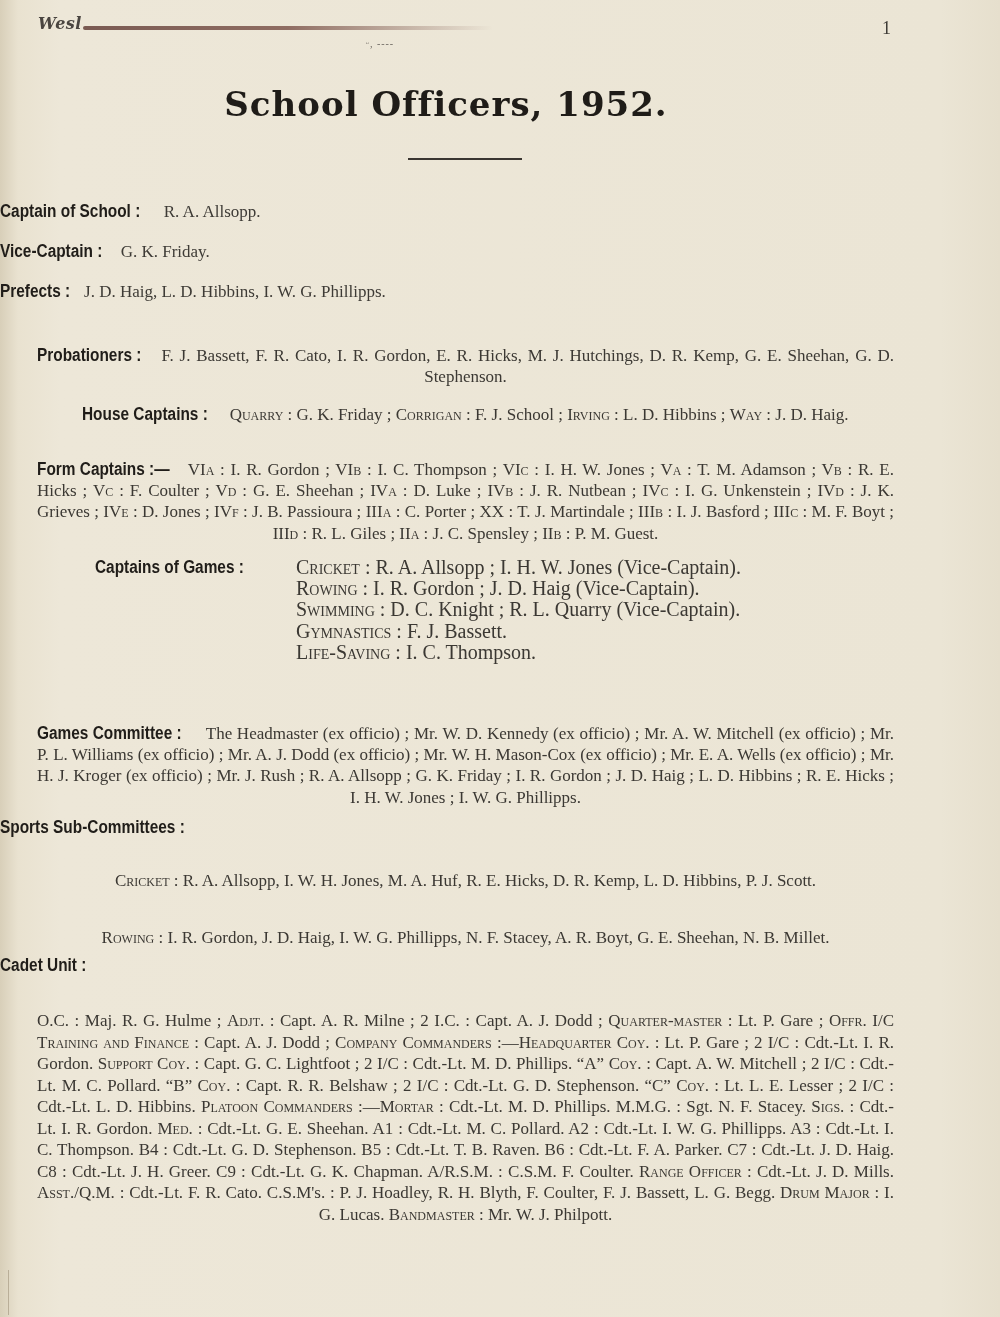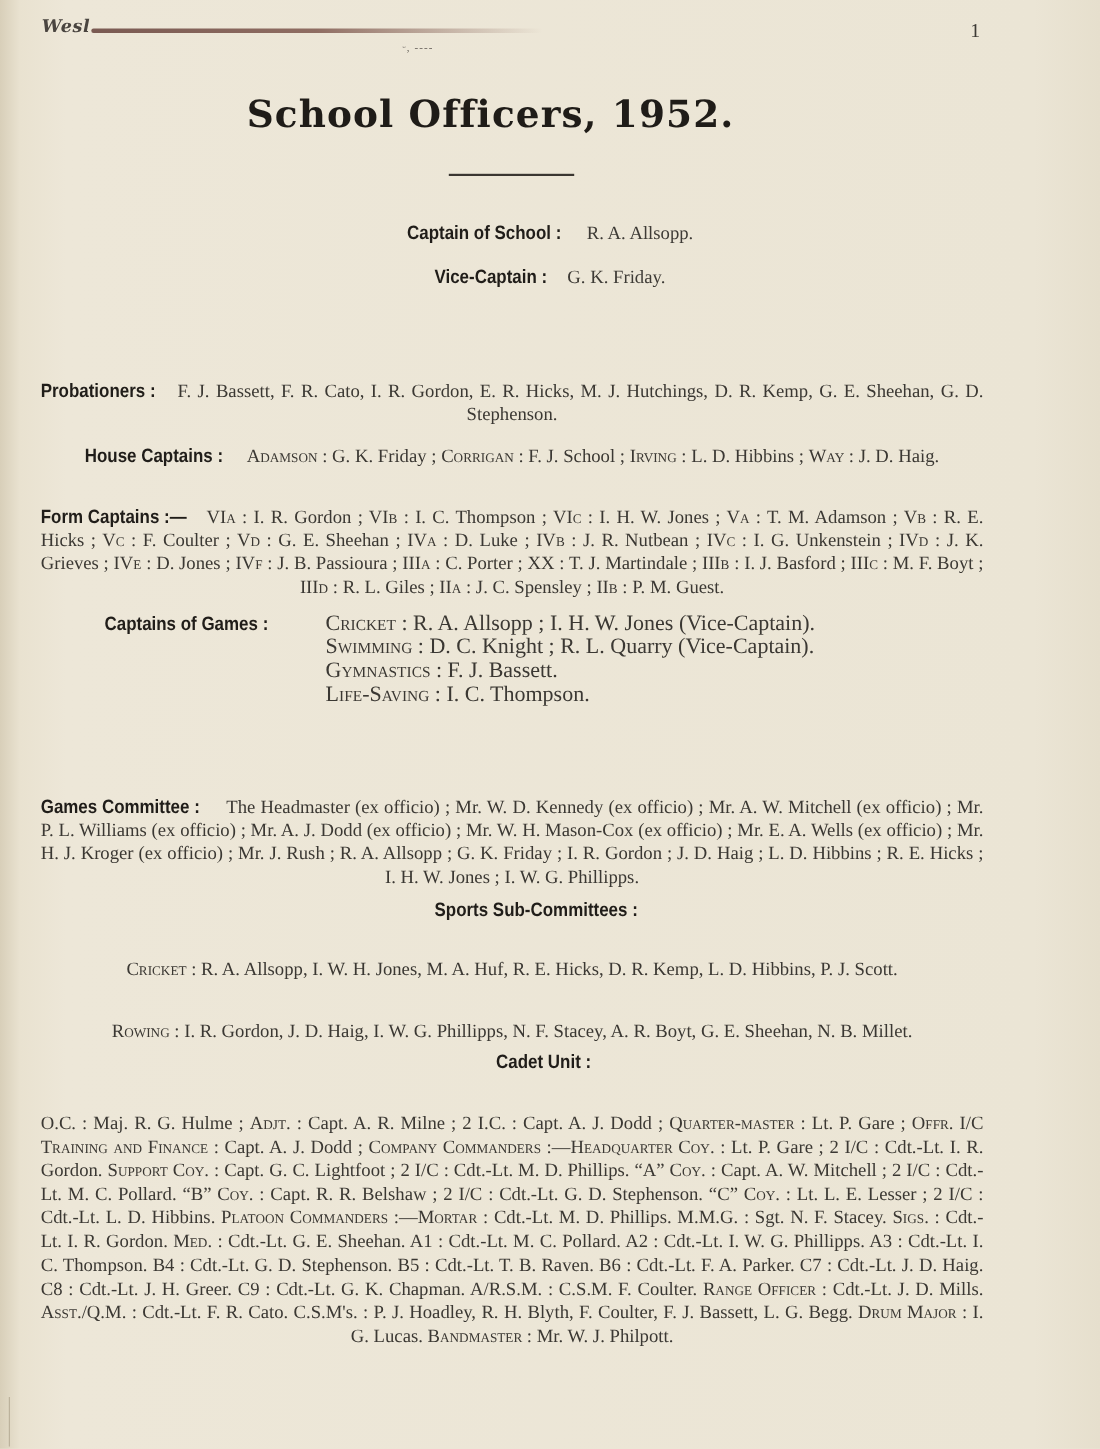--- a/index.html
+++ b/index.html
@@ -38,30 +38,30 @@
   }
   .title-rule {
     position: absolute; top: 158px; left: 408px; width: 114px; height: 1.5px; background: #3a3631;
   }
   .label {
     font-family: "Liberation Sans", "DejaVu Sans", sans-serif; font-weight: bold;
     color: #201d19; font-size: 17.5px; transform: scaleX(0.88); display: inline-block;
     transform-origin: left center;
   }
   .block { position: absolute; font-size: 17px; line-height: 21px; color: #3e3b36; }
-  .centered { left: 0; width: 1000px; text-align: center; }
+  .centered { left: 0; width: 1000px; text-align: left; }
   .sc { font-variant: small-caps; }
   .para {
     position: absolute; left: 37px; width: 857px; text-align: justify;
     text-align-last: center; font-size: 17px; line-height: 21.2px; margin-top: 28px;
   }
   .games-list { position: absolute; left: 296px; top: 557px; font-size: 20px; line-height: 21.2px; }
   .games-list div { white-space: nowrap; }
   .games-label { position: absolute; left: 95px; top: 557px; }
-  .sub-heading { position: absolute; left: 0; width: 1000px; text-align: center; }
+  .sub-heading { position: absolute; left: 0; width: 1000px; text-align: left; }
   .margin-mark { position: absolute; left: 8px; top: 1270px; width: 1px; height: 45px; background: #b9ae98; }
 </style>
 </head>
 <body>
 
 <div class="page">
 
   <div class="running-head">
     <span class="tag">Wesl</span>
     <span class="rule"></span>
@@ -75,43 +75,48 @@
   <div class="block centered" style="top:201px;">
     <span class="label">Captain of School :</span>
     <span>R. A. Allsopp.</span>
   </div>
 
   <div class="block centered" style="top:241px;">
     <span class="label">Vice-Captain :</span>
     <span>G. K. Friday.</span>
   </div>
 
+  <div class="block centered" style="top:281px;">
+    <span class="label">Prefects :</span>
+    <span>J. D. Haig, L. D. Hibbins, I. W. G. Phillipps.</span>
+  </div>
 
   <div class="para" style="top:317px;">
     <span class="label">Probationers :</span>
     <span>F. J. Bassett, F. R. Cato, I. R. Gordon, E. R. Hicks, M. J. Hutchings, D. R. Kemp, G. E. Sheehan, G. D. Stephenson.</span>
   </div>
 
   <div class="para" style="top:376px;">
     <span class="label">House Captains :</span>
-    <span class="sc">Adamson</span> : <span>G. K. Friday</span> ;
+    <span class="sc">Quarry</span> : <span>G. K. Friday</span> ;
     <span class="sc">Corrigan</span> : <span>F. J. School</span> ;
     <span class="sc">Irving</span> : <span>L. D. Hibbins</span> ;
     <span class="sc">Way</span> : <span>J. D. Haig</span>.
   </div>
 
   <div class="para" style="top:431px;">
     <span class="label">Form Captains :—</span><span id="form-list"><span>VI<span class="sc">a</span></span> : <span>I. R. Gordon</span> ; <span>VI<span class="sc">b</span></span> : <span>I. C. Thompson</span> ; <span>VI<span class="sc">c</span></span> : <span>I. H. W. Jones</span> ; <span>V<span class="sc">a</span></span> : <span>T. M. Adamson</span> ; <span>V<span class="sc">b</span></span> : <span>R. E. Hicks</span> ; <span>V<span class="sc">c</span></span> : <span>F. Coulter</span> ; <span>V<span class="sc">d</span></span> : <span>G. E. Sheehan</span> ; <span>IV<span class="sc">a</span></span> : <span>D. Luke</span> ; <span>IV<span class="sc">b</span></span> : <span>J. R. Nutbean</span> ; <span>IV<span class="sc">c</span></span> : <span>I. G. Unkenstein</span> ; <span>IV<span class="sc">d</span></span> : <span>J. K. Grieves</span> ; <span>IV<span class="sc">e</span></span> : <span>D. Jones</span> ; <span>IV<span class="sc">f</span></span> : <span>J. B. Passioura</span> ; <span>III<span class="sc">a</span></span> : <span>C. Porter</span> ; <span>XX</span> : <span>T. J. Martindale</span> ; <span>III<span class="sc">b</span></span> : <span>I. J. Basford</span> ; <span>III<span class="sc">c</span></span> : <span>M. F. Boyt</span> ; <span>III<span class="sc">d</span></span> : <span>R. L. Giles</span> ; <span>II<span class="sc">a</span></span> : <span>J. C. Spensley</span> ; <span>II<span class="sc">b</span></span> : <span>P. M. Guest</span>.</span>
   </div>
 
   <div class="games-label">
     <span class="label">Captains of Games :</span>
   </div>
   <div class="games-list">
     <div><span class="sc">Cricket</span> : <span>R. A. Allsopp ; I. H. W. Jones (Vice-Captain).</span></div>
+    <div><span class="sc">Rowing</span> : <span>I. R. Gordon ; J. D. Haig (Vice-Captain).</span></div>
     <div><span class="sc">Swimming</span> : <span>D. C. Knight ; R. L. Quarry (Vice-Captain).</span></div>
     <div><span class="sc">Gymnastics</span> : <span>F. J. Bassett.</span></div>
     <div><span class="sc">Life-Saving</span> : <span>I. C. Thompson.</span></div>
   </div>
 
   <div class="para" style="top:695px;">
     <span class="label">Games Committee :</span>
     <span>The Headmaster (ex officio) ; Mr. W. D. Kennedy (ex officio) ; Mr. A. W. Mitchell (ex officio) ; Mr. P. L. Williams (ex officio) ; Mr. A. J. Dodd (ex officio) ; Mr. W. H. Mason-Cox (ex officio) ; Mr. E. A. Wells (ex officio) ; Mr. H. J. Kroger (ex officio) ; Mr. J. Rush ; R. A. Allsopp ; G. K. Friday ; I. R. Gordon ; J. D. Haig ; L. D. Hibbins ; R. E. Hicks ; I. H. W. Jones ; I. W. G. Phillipps.</span>
   </div>
 

